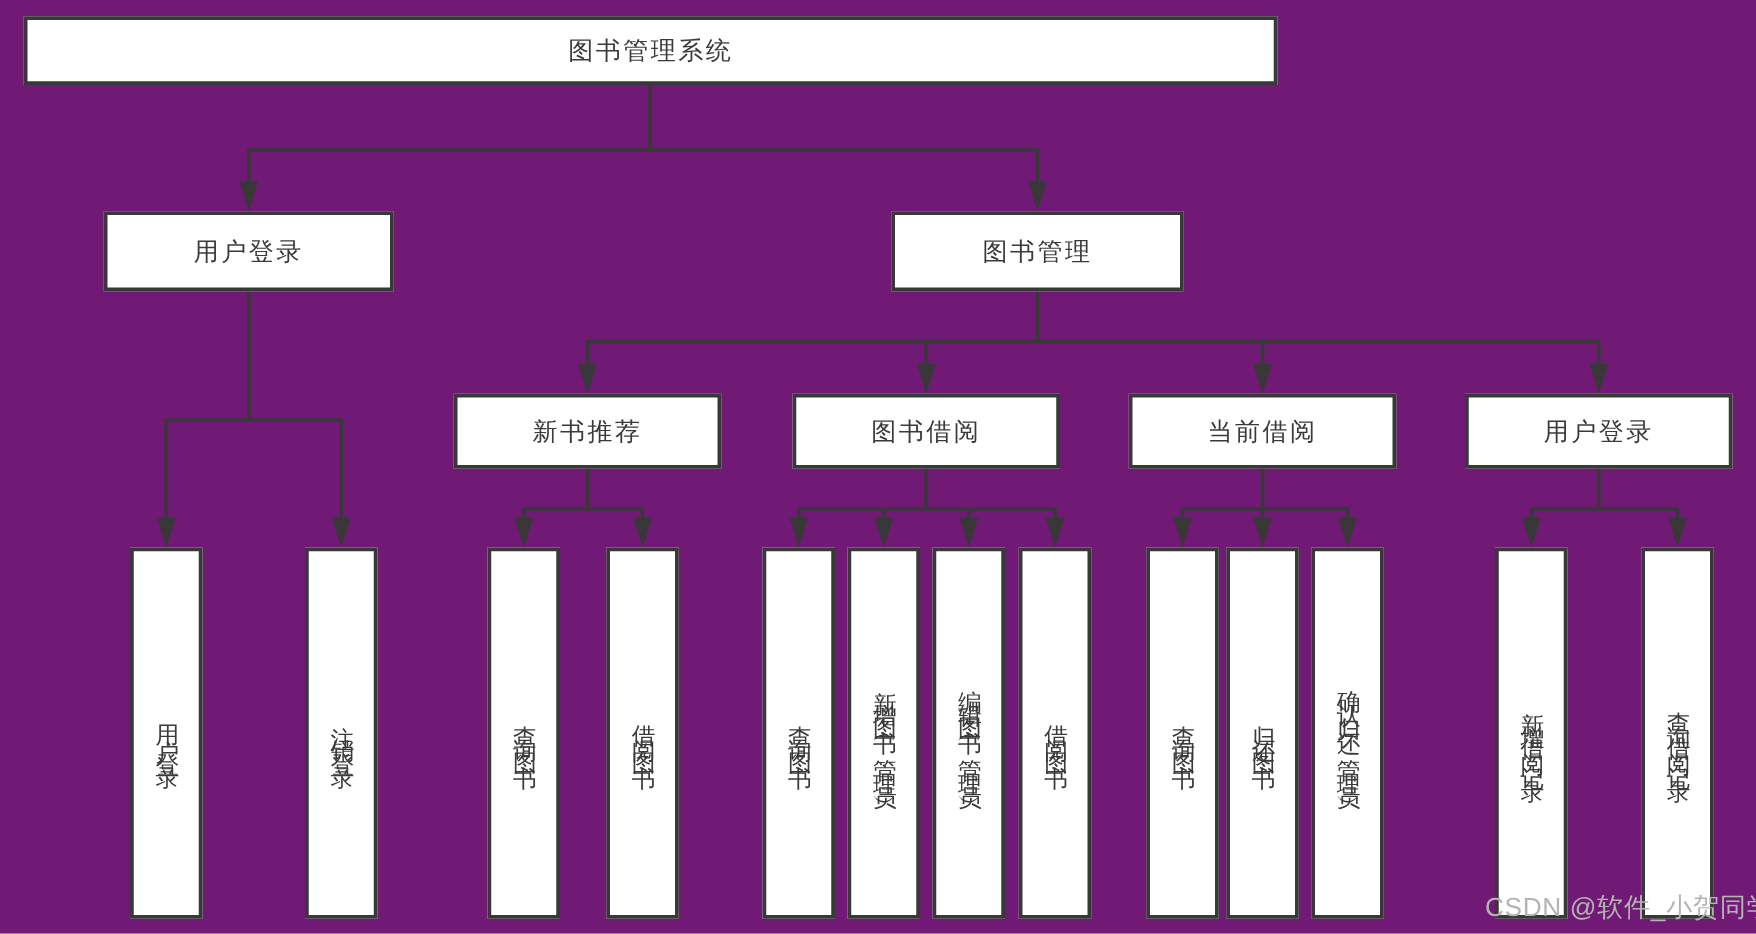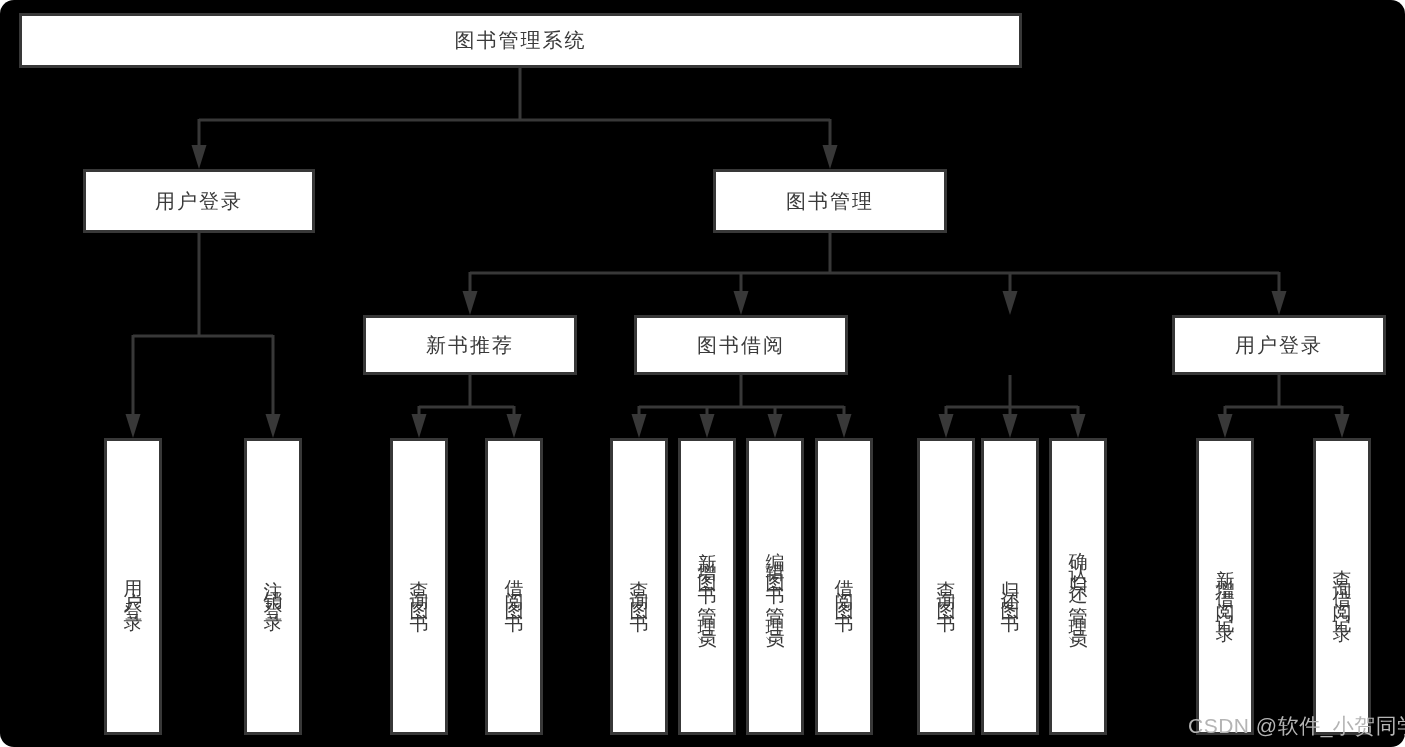--- a/index.html
+++ b/index.html
@@ -1,18 +1,18 @@
 <!DOCTYPE html>
 <html><head>
 <meta charset="utf-8">
 <style>
   html, body { margin:0; padding:0; background:#ffffff; }
   .canvas {
-    position:relative; width:1405px; height:747px; background:#000000;
-    font-family:"Liberation Sans","DejaVu Sans",sans-serif; overflow:hidden;border-radius:14px;
+    position:relative; width:1405px; height:747px; background:#701a75;
+    font-family:"Liberation Sans","DejaVu Sans",sans-serif; overflow:hidden;
   }
   .connector-layer { position:absolute; left:0; top:0; width:1405px; height:747px; }
   .box {
     position:absolute; box-sizing:border-box; background:#ffffff;
     border:3px solid #383838; color:#3a3a3a;
     display:flex; align-items:center; justify-content:center; z-index:2;
   }
   .hlabel { font-size:20px; letter-spacing:2px; white-space:nowrap; }
   .vtext {
     writing-mode:vertical-rl; text-orientation:mixed;
@@ -94,20 +94,23 @@
   <div class="box n-l3 n-l3a">
     <span class="hlabel">新书推荐</span>
   </div>
 
   <div class="box n-l2b">
     <span class="hlabel">图书管理</span>
   </div>
   <div class="box n-l3 n-l3b">
     <span class="hlabel">图书借阅</span>
   </div>
+  <div class="box n-l3 n-l3c">
+    <span class="hlabel">当前借阅</span>
+  </div>
   <div class="box n-l3 n-l3d">
     <span class="hlabel">用户登录</span>
   </div>
 
   <div class="box leaf lf-1a">
     <span class="vtext">用户登录</span>
   </div>
   <div class="box leaf lf-1b">
     <span class="vtext">注销登录</span>
   </div>

